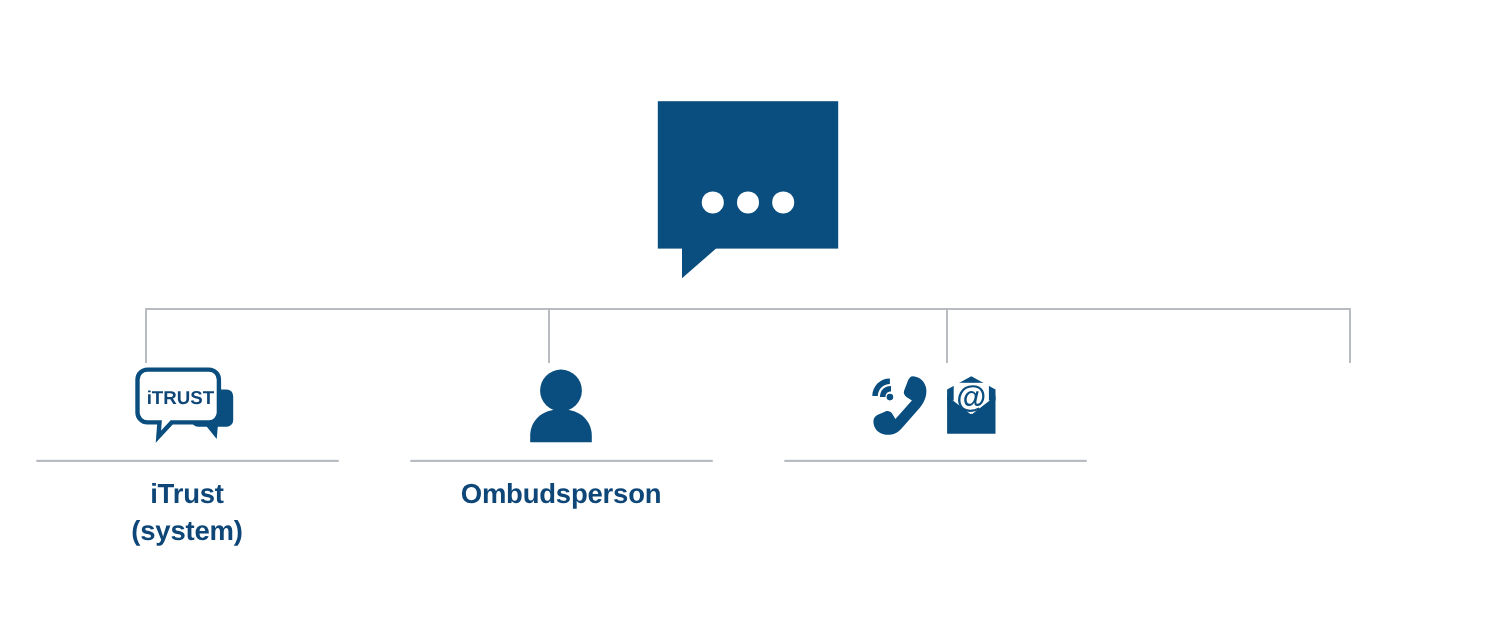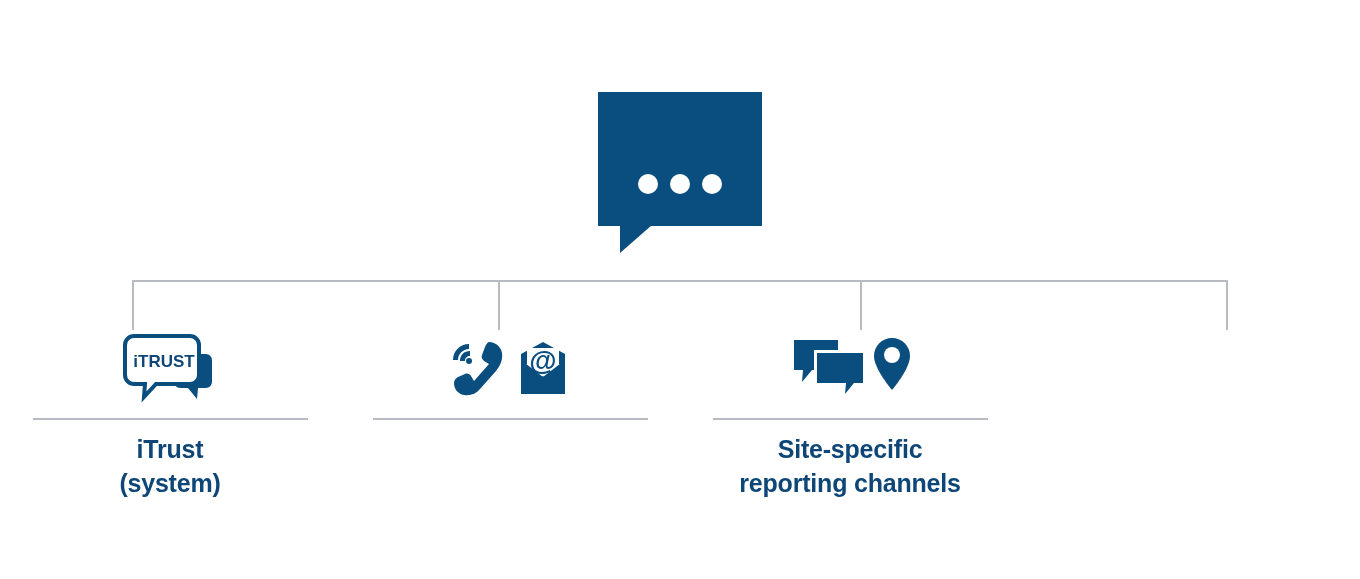--- a/index.html
+++ b/index.html
@@ -151,20 +151,30 @@
 
           <path d="M12 4 h56 a9 9 0 0 1 9 9 v30 a9 9 0 0 1 -9 9 h-34 l-12 13 l1 -13 h-11 a9 9 0 0 1 -9 -9 v-30 a9 9 0 0 1 9 -9 z" fill="#ffffff" stroke="#0a4e7f" stroke-width="4"></path>
           <text x="42" y="35" fill="#0d4677" font-family="Liberation Sans, sans-serif" font-size="17" font-weight="bold" text-anchor="middle">iTRUST</text>
         </svg>
       </div>
       <div class="col-rule"></div>
       <div class="col-label">iTrust
 (system)</div>
     </div>
 
+    <div class="column">
+      <div class="col-icon">
+        <svg width="70" height="72" viewBox="0 0 70 72">
+          <circle cx="35" cy="23" r="19" fill="#0a4e7f"></circle>
+          <path d="M35 40 c-18 0 -28 11 -28 24 v6 h56 v-6 c0 -13 -10 -24 -28 -24 z" fill="#0a4e7f"></path>
+        </svg>
+      </div>
+      <div class="col-rule"></div>
+      <div class="col-label">Ombudsperson</div>
+    </div>
 
     <div class="column">
       <div class="col-icon">
         <svg width="130" height="72" viewBox="0 0 130 72">
 
           <g fill="#0a4e7f">
             <path d="M44 10 c7 0 12 5 13 11 c1 7 -2 13 -6 18 l-16 18 c-4 5 -10 7 -16 6 c-6 -1 -10 -6 -10 -12 c0 -3 2 -5 4 -6 l7 -3 c2 -1 5 0 6 2 l3 5 l15 -17 l-5 -3 c-2 -2 -3 -4 -2 -6 l3 -8 c1 -3 3 -5 4 -5 z"></path>
             <path d="M8 28 c0 -9 7 -16 16 -16 v5 c-6 0 -11 5 -11 11 z"></path>
             <path d="M15 29 c0 -6 4 -10 10 -10 v5 c-3 0 -5 2 -5 5 z"></path>
             <circle cx="24" cy="29" r="3"></circle>
@@ -175,34 +185,15 @@
             <rect x="82" y="16" width="32" height="26" fill="#ffffff"></rect>
             <path d="M76 28 l22 17 l22 -17 v34 h-44 z" fill="#0a4e7f"></path>
             <path d="M76 62 l22 -18 l22 18 z" fill="#0a4e7f"></path>
             <text x="98" y="38" fill="#0a4e7f" font-family="Liberation Sans, sans-serif" font-size="28" font-weight="bold" text-anchor="middle">@</text>
           </g>
         </svg>
       </div>
       <div class="col-rule"></div>
     </div>
 
-    <div class="column">
-      <div class="col-icon">
-        <svg width="120" height="72" viewBox="0 0 120 72">
-
-          <path d="M4 8 h44 v30 h-26 l-10 12 l1 -12 h-9 z" fill="#0a4e7f"></path>
-
-          <path d="M24 18 h52 v36 h-12 l-10 12 l1 -12 h-31 z" fill="#ffffff"></path>
-          <path d="M27 21 h46 v30 h-9 l-9 11 l1 -11 h-29 z" fill="#0a4e7f"></path>
-
-          <g>
-            <path d="M102 6 c-10 0 -18 8 -18 18 c0 13 18 34 18 34 c0 0 18 -21 18 -34 c0 -10 -8 -18 -18 -18 z" fill="#0a4e7f"></path>
-            <circle cx="102" cy="23" r="8" fill="#ffffff"></circle>
-          </g>
-        </svg>
-      </div>
-      <div class="col-rule"></div>
-      <div class="col-label">Site-specific
-reporting channels</div>
-    </div>
 
   </div>
 </div>
 
 </body></html>

